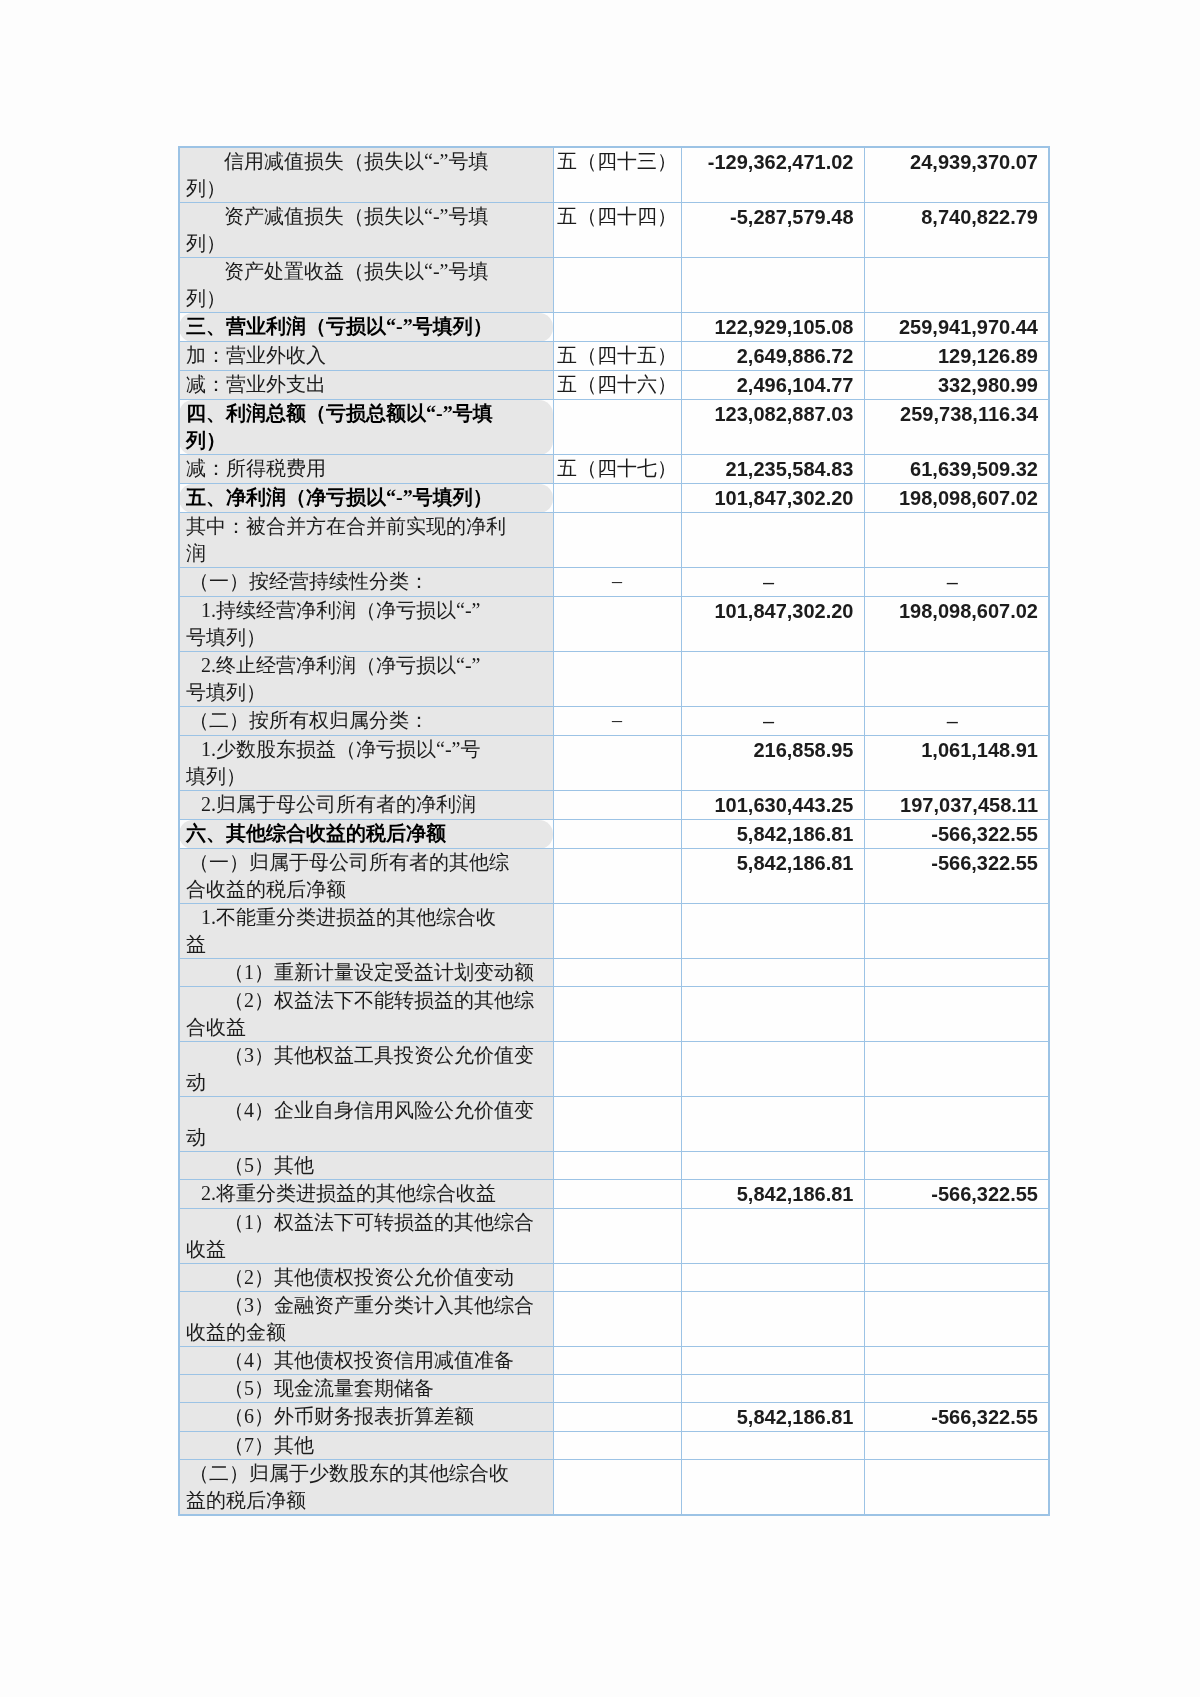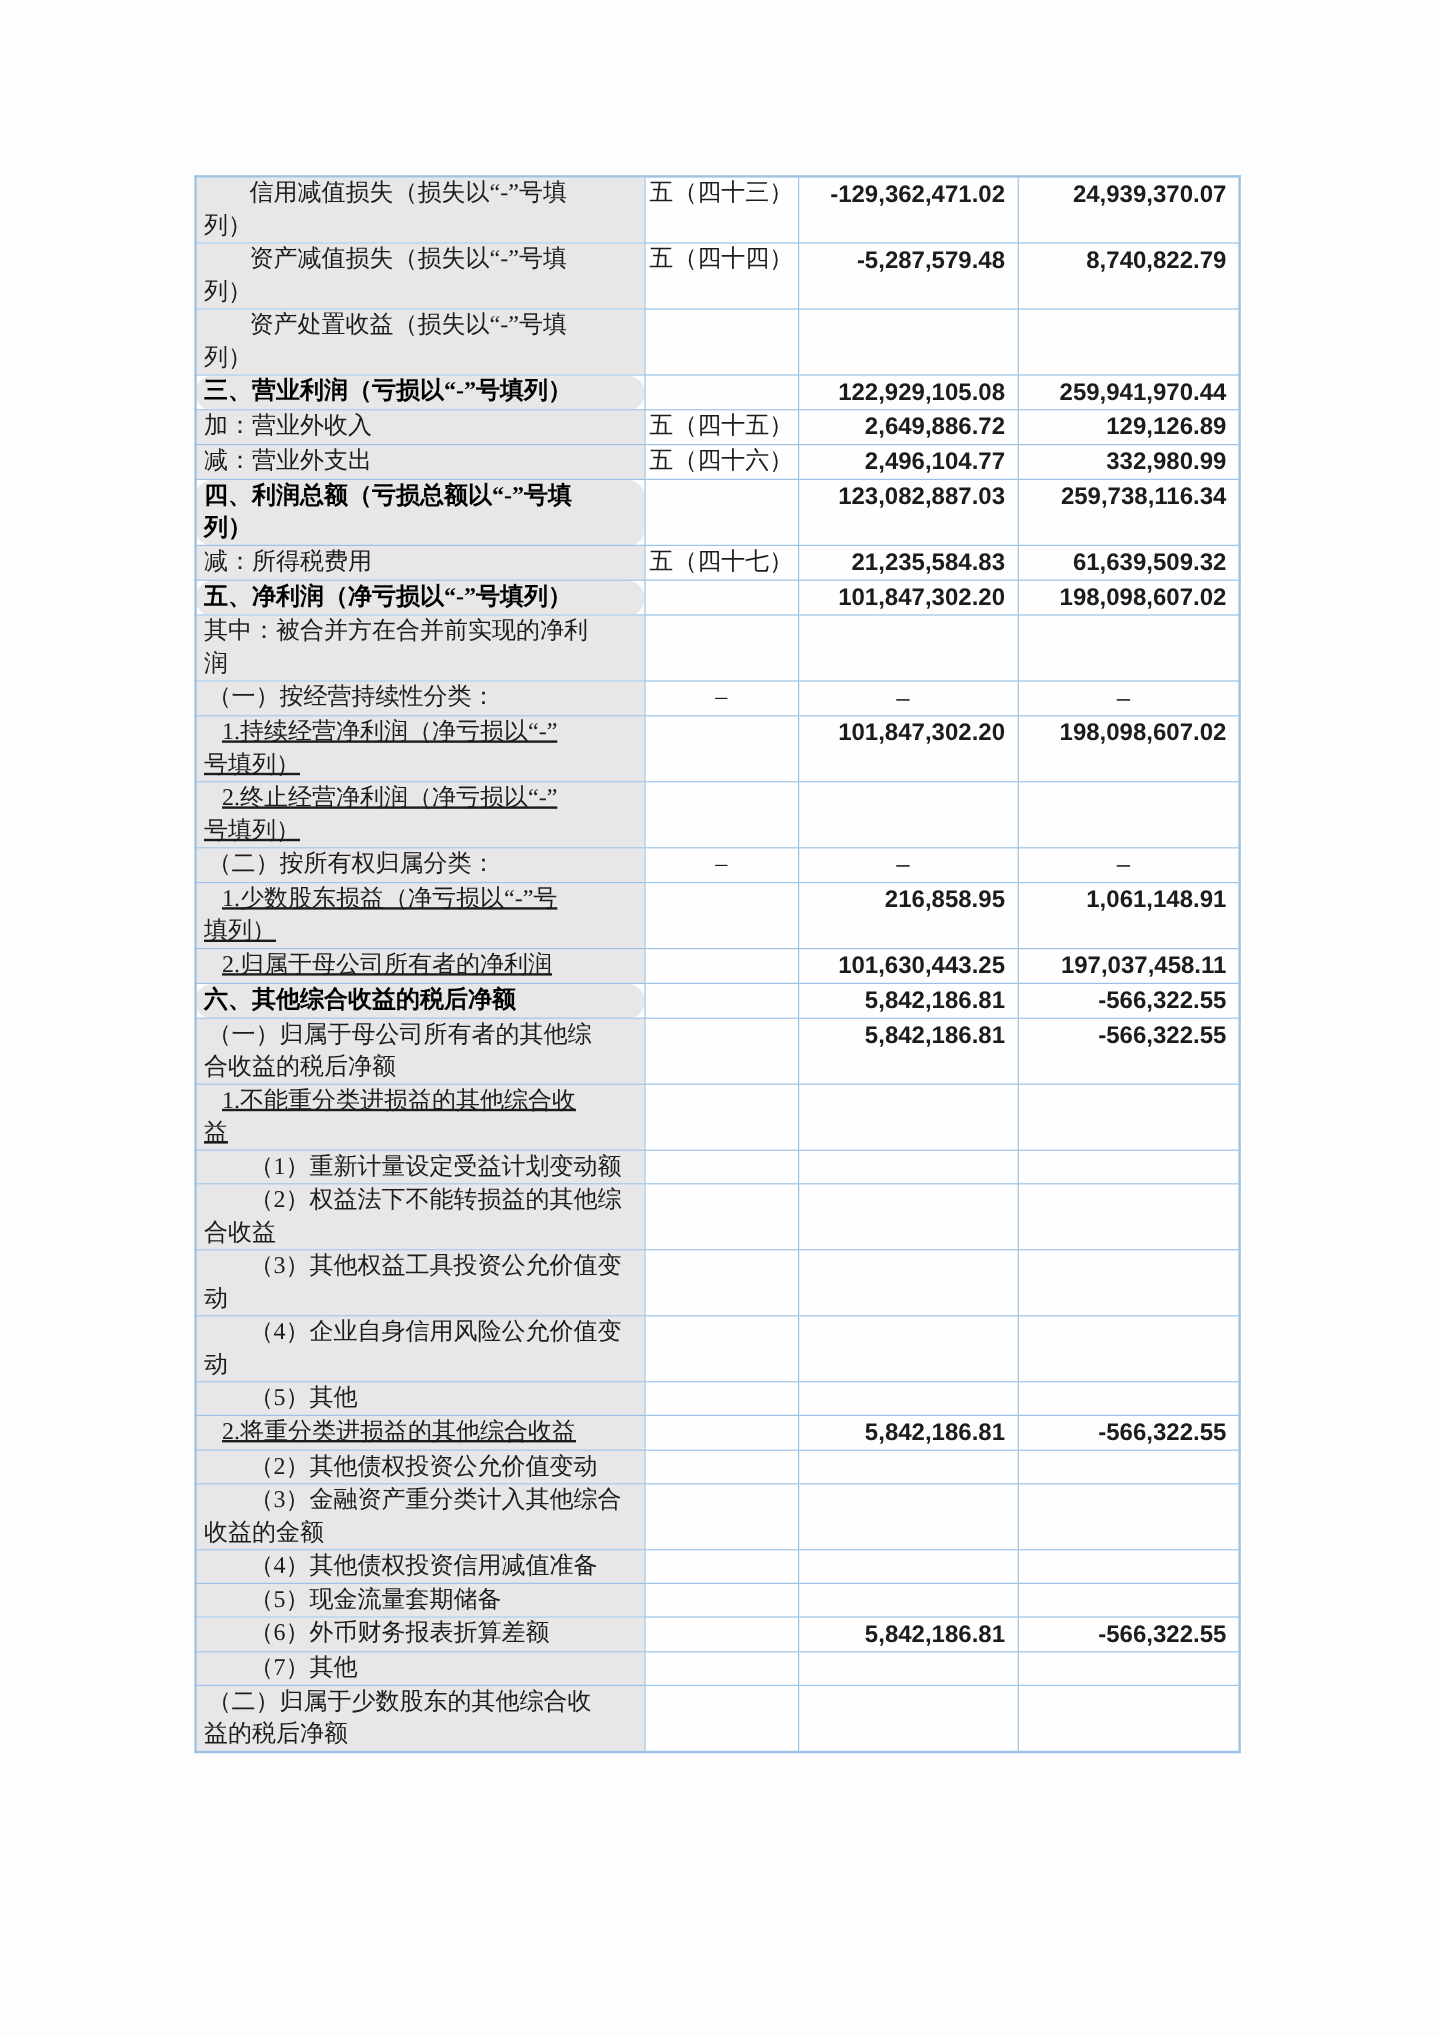--- a/index.html
+++ b/index.html
@@ -3,21 +3,21 @@
 <meta charset="utf-8">
 <style>
   html,body{margin:0;padding:0;}
   body{
     width:1200px;height:1697px;position:relative;
     background:#fcfcfc;
     font-family:"Liberation Serif", serif;
   }
   .page{position:absolute;inset:0;background:#fdfdfd;}
   table.fin{
-    position:absolute;left:162px;top:146px;width:870px;
+    position:absolute;left:178px;top:146px;width:870px;
     border-collapse:collapse;table-layout:fixed;
     color:#1c1c1c;
   }
   table.fin{border:2px solid #9cc3e5;}
   table.fin td{
     border:1px solid #9cc3e5;
     line-height:27px;
     font-size:20px;
     vertical-align:top;
     overflow:hidden;
@@ -38,21 +38,21 @@
     background:#fefefe;
     text-align:right;
     font-family:"Liberation Sans", sans-serif;
     font-size:18px;
     font-weight:600;
     padding:1px 10px 0 2px;
   }
   td.dash{text-align:center;font-weight:400;}
   tr.bold td.label{font-weight:700;color:#000;border-radius:14px;}
   .i1{text-indent:0.15em;}
-  .i2{text-indent:0.75em;text-decoration:underline;}
+  .i2{text-indent:0.75em;}
   .i3{text-indent:1.9em;}
 </style>
 </head>
 <body>
 
 <div class="page">
   <table class="fin">
     <colgroup>
       <col style="width:374px">
       <col style="width:128px">
@@ -217,20 +217,27 @@
           <td class="amt"></td>
           <td class="amt"></td>
         </tr>
         <tr>
           <td class="label i2">2.将重分类进损益的其他综合收益</td>
           <td class="note"></td>
           <td class="amt">5,842,186.81</td>
           <td class="amt">-566,322.55</td>
         </tr>
         <tr>
+          <td class="label i3">（1）权益法下可转损益的其他综合
+收益</td>
+          <td class="note"></td>
+          <td class="amt"></td>
+          <td class="amt"></td>
+        </tr>
+        <tr>
           <td class="label i3">（2）其他债权投资公允价值变动</td>
           <td class="note"></td>
           <td class="amt"></td>
           <td class="amt"></td>
         </tr>
         <tr>
           <td class="label i3">（3）金融资产重分类计入其他综合
 收益的金额</td>
           <td class="note"></td>
           <td class="amt"></td>

